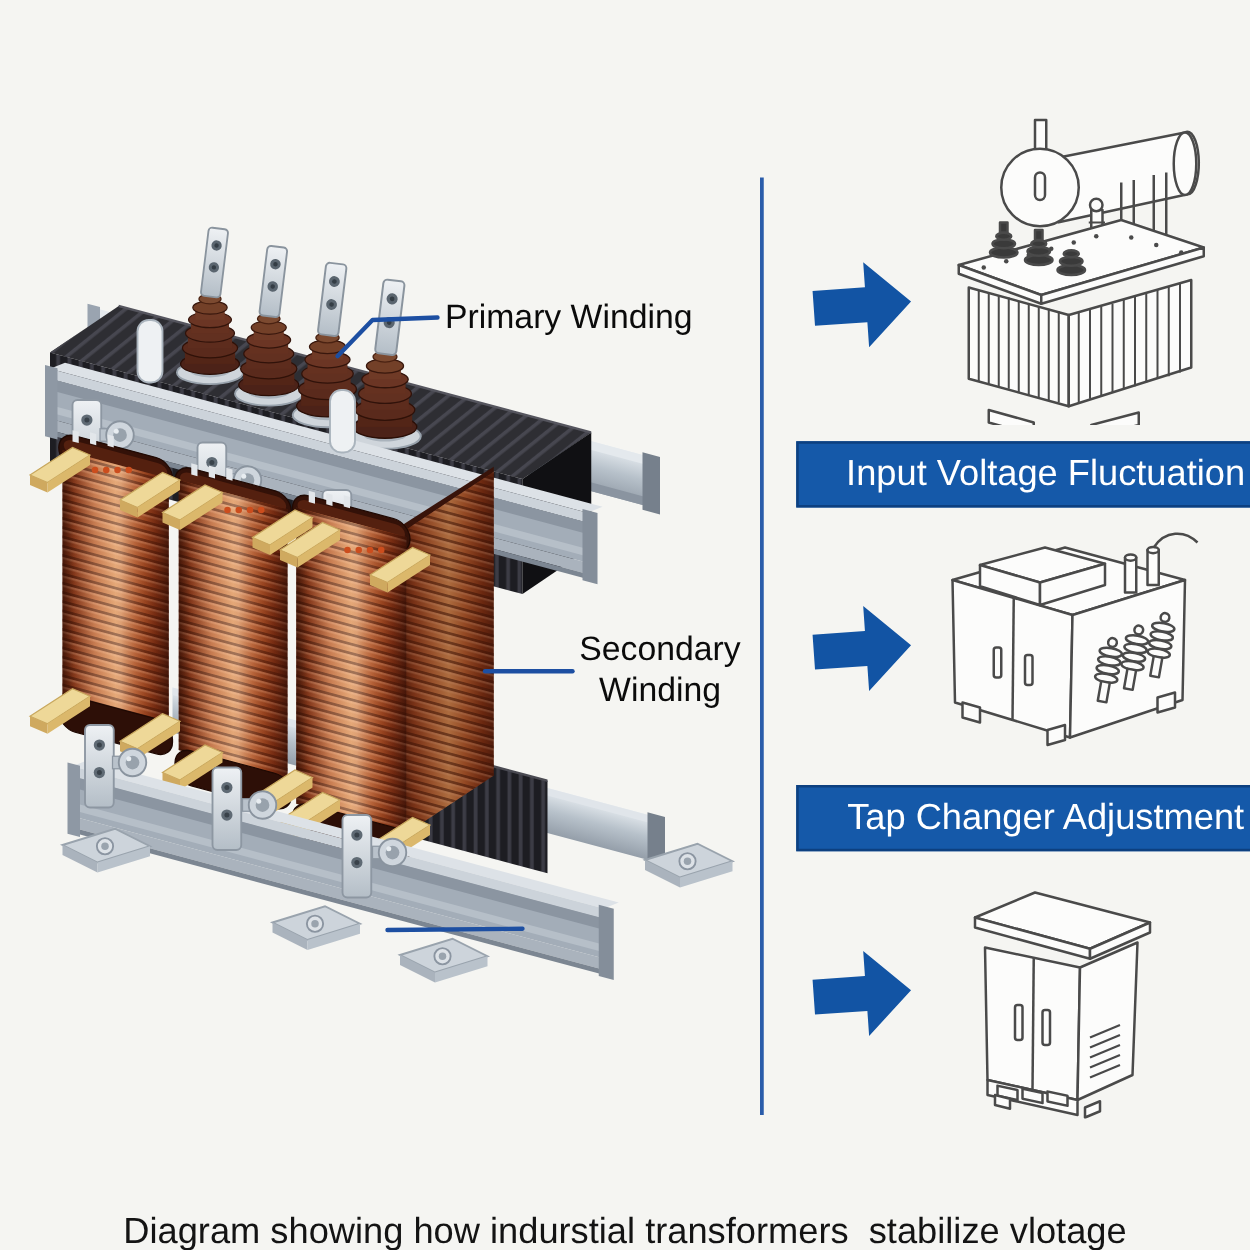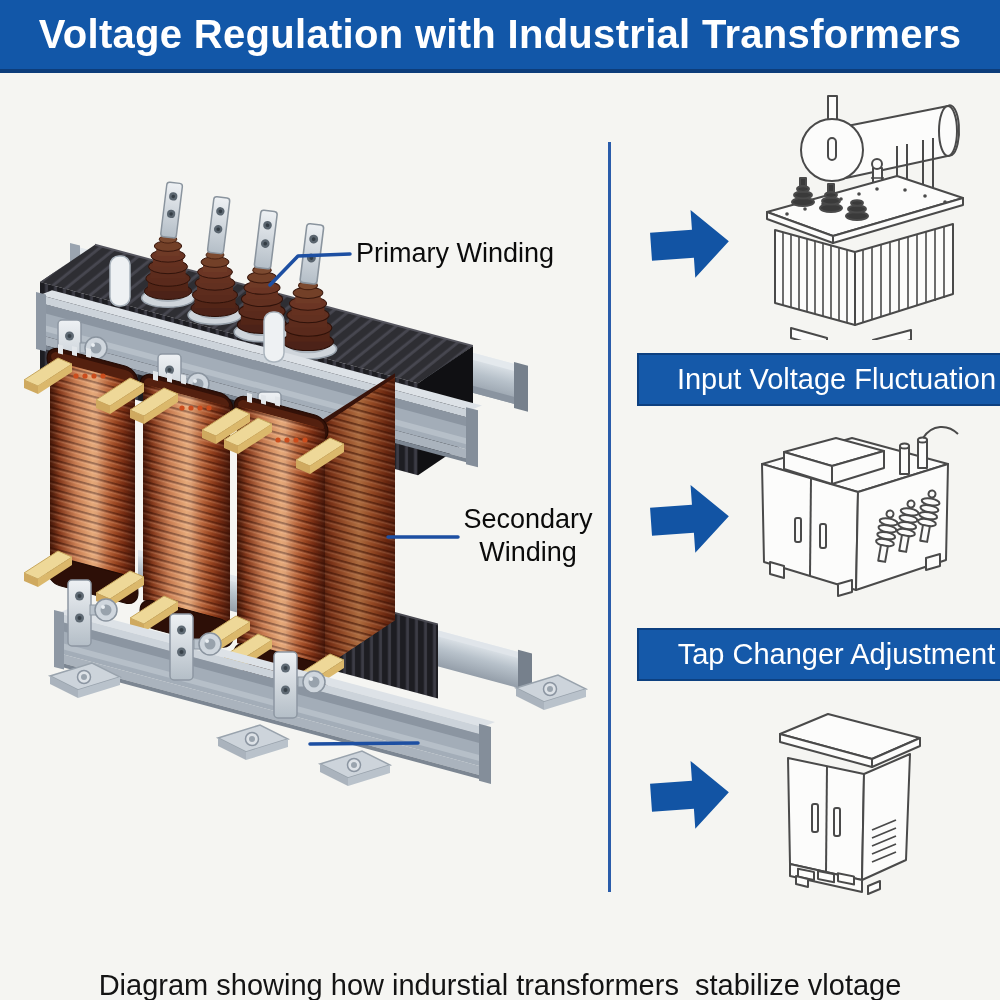--- a/index.html
+++ b/index.html
@@ -28,23 +28,20 @@
   .illo-2{left:750px;top:418px;width:215px;height:200px;}
   .illo-3{left:776px;top:702px;width:150px;height:193px;}
   .caption{position:absolute;left:0;top:893px;width:100%;text-align:center;color:#141414;
            font-size:29px;line-height:37px;white-space:pre-wrap;}
 </style>
 </head>
 <body>
 
 <div class="page">
 
-  <header class="titlebar">
-    <h1>Voltage Regulation with Industrial Transformers</h1>
-  </header>
 
   <figure class="main-figure">
   <svg width="585" height="700" viewBox="0 0 585 700">
     <defs>
       <linearGradient id="copperG" x1="0" y1="0" x2="1" y2="0">
         <stop offset="0" stop-color="#652610"></stop>
             <stop offset=".12" stop-color="#94401f"></stop>
         <stop offset=".32" stop-color="#c06c3c"></stop>
             <stop offset=".5" stop-color="#dd9257"></stop>
         <stop offset=".68" stop-color="#b95f30"></stop>

